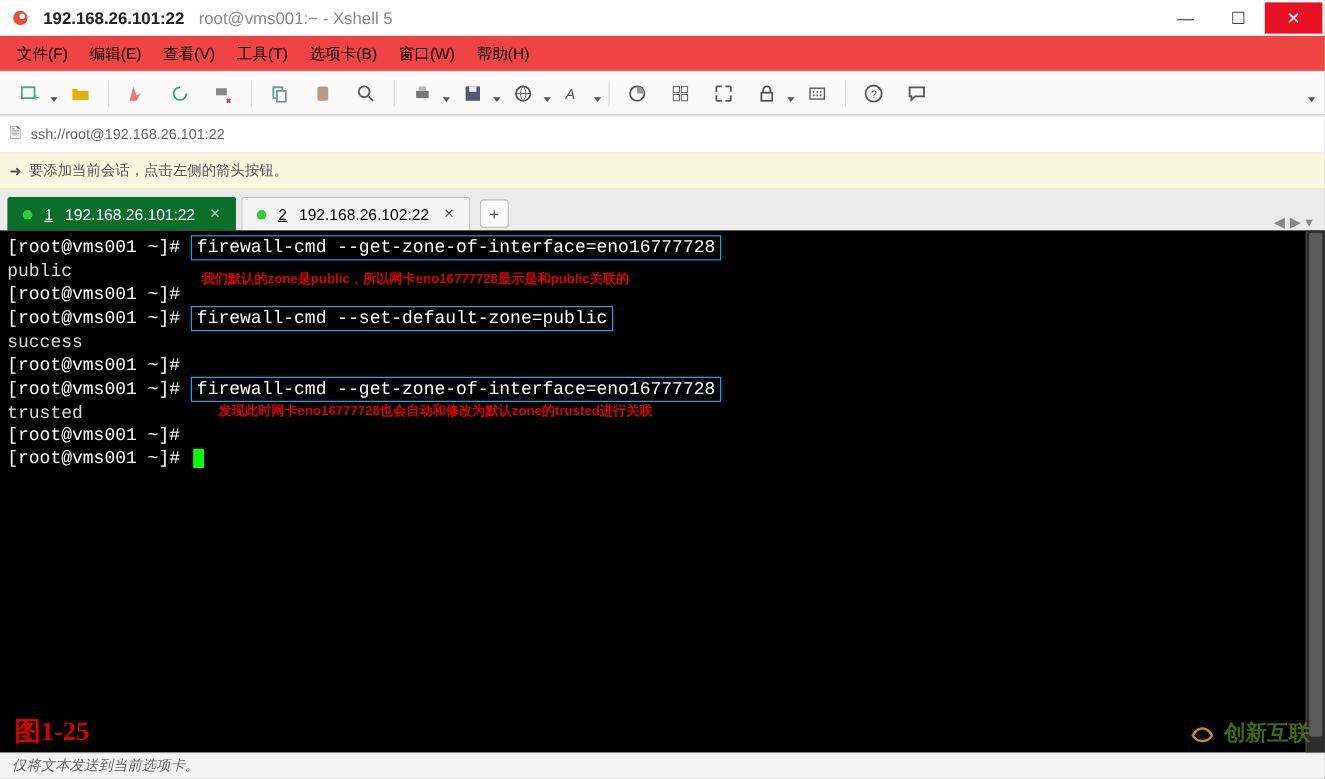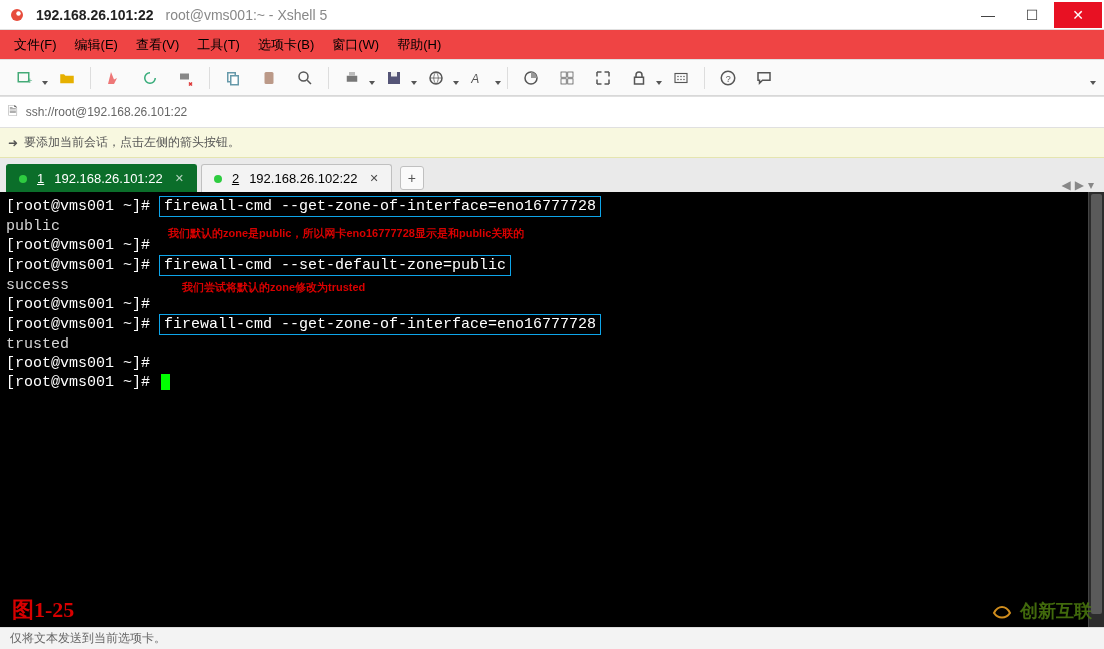--- a/index.html
+++ b/index.html
@@ -54,21 +54,21 @@
   }
   .terminal-inner { position:relative; padding:4px 6px;}
   .prompt { color:#ffffff;}
   .cmd-box { border:1px solid #0ea5e9; display:inline-block; padding:0 4px; color:#fff;}
   .output { color:#d6d6d6;}
   .annot { position:absolute; color:#d80000; font-family:"Microsoft YaHei","SimHei",sans-serif; font-weight:bold; font-size:11px; white-space:nowrap;}
   .fig-label { position:absolute; left:12px; bottom:8px; color:#d80000; font-family:Liberation Serif, serif; font-weight:bold; font-size:22px;}
   .cursor { display:inline-block; width:9px; height:16px; background:#00ff00; vertical-align:middle; margin-left:2px;}
   .scrollbar { position:absolute; right:0; top:0; bottom:0; width:16px; background:#2c2c2c; border-left:1px solid #444;}
   .scrollbar .thumb { position:absolute; left:2px; right:2px; top:2px; height:420px; background:#5a5a5a; border-radius:2px;}
-  .statusbar { height:22px; background:#f3f3f3; border-top:1px solid #ddd; display:flex; align-items:center; padding:0 10px; font-size:12px; color:#666;}
+  .statusbar { height:22px; background:#f3f3f3; border-top:1px solid #ddd; display:flex; align-items:center; padding:0 10px; font-size:12px; color:#666;font-style:italic;}
   .watermark { position:absolute; right:12px; bottom:26px; color:#4d7c0f; font-family:"Microsoft YaHei"; font-size:18px; font-weight:bold; display:flex; align-items:center; gap:6px; opacity:.85; pointer-events:none;}
 </style>
 </head>
 <body>
 
 <div class="titlebar">
   <span class="appicon">
     <svg viewBox="0 0 24 24">
         <circle cx="12" cy="12" r="8" fill="#e74c3c"></circle>
         <circle cx="14" cy="10" r="3" fill="#fff"></circle>
@@ -259,21 +259,21 @@
       <div class="output">public</div>
       <div><span class="prompt">[root@vms001 ~]# </span></div>
       <div><span class="prompt">[root@vms001 ~]# </span><span class="cmd-box">firewall-cmd --set-default-zone=public</span></div>
       <div class="output">success</div>
       <div><span class="prompt">[root@vms001 ~]# </span></div>
       <div><span class="prompt">[root@vms001 ~]# </span><span class="cmd-box">firewall-cmd --get-zone-of-interface=eno16777728</span></div>
       <div class="output">trusted</div>
       <div><span class="prompt">[root@vms001 ~]# </span></div>
       <div><span class="prompt">[root@vms001 ~]# </span><span class="cursor"></span></div>
       <div class="annot" style="left: 168px; top: 32px;">我们默认的zone是public，所以网卡eno16777728显示是和public关联的</div>
-      <div class="annot" style="left: 182px; top: 86px;">我们尝试将默认的zone修改为trusted</div>
+      <div class="annot" style="left: 182px; top: 142px;">发现此时网卡eno16777728也会自动和修改为默认zone的trusted进行关联</div>
     </div>
   <div class="fig-label">图1-25</div>
   <div class="scrollbar">
     <div class="thumb"></div>
   </div>
 </div>
 
 <div class="statusbar">
   <span>仅将文本发送到当前选项卡。</span>
 </div>

